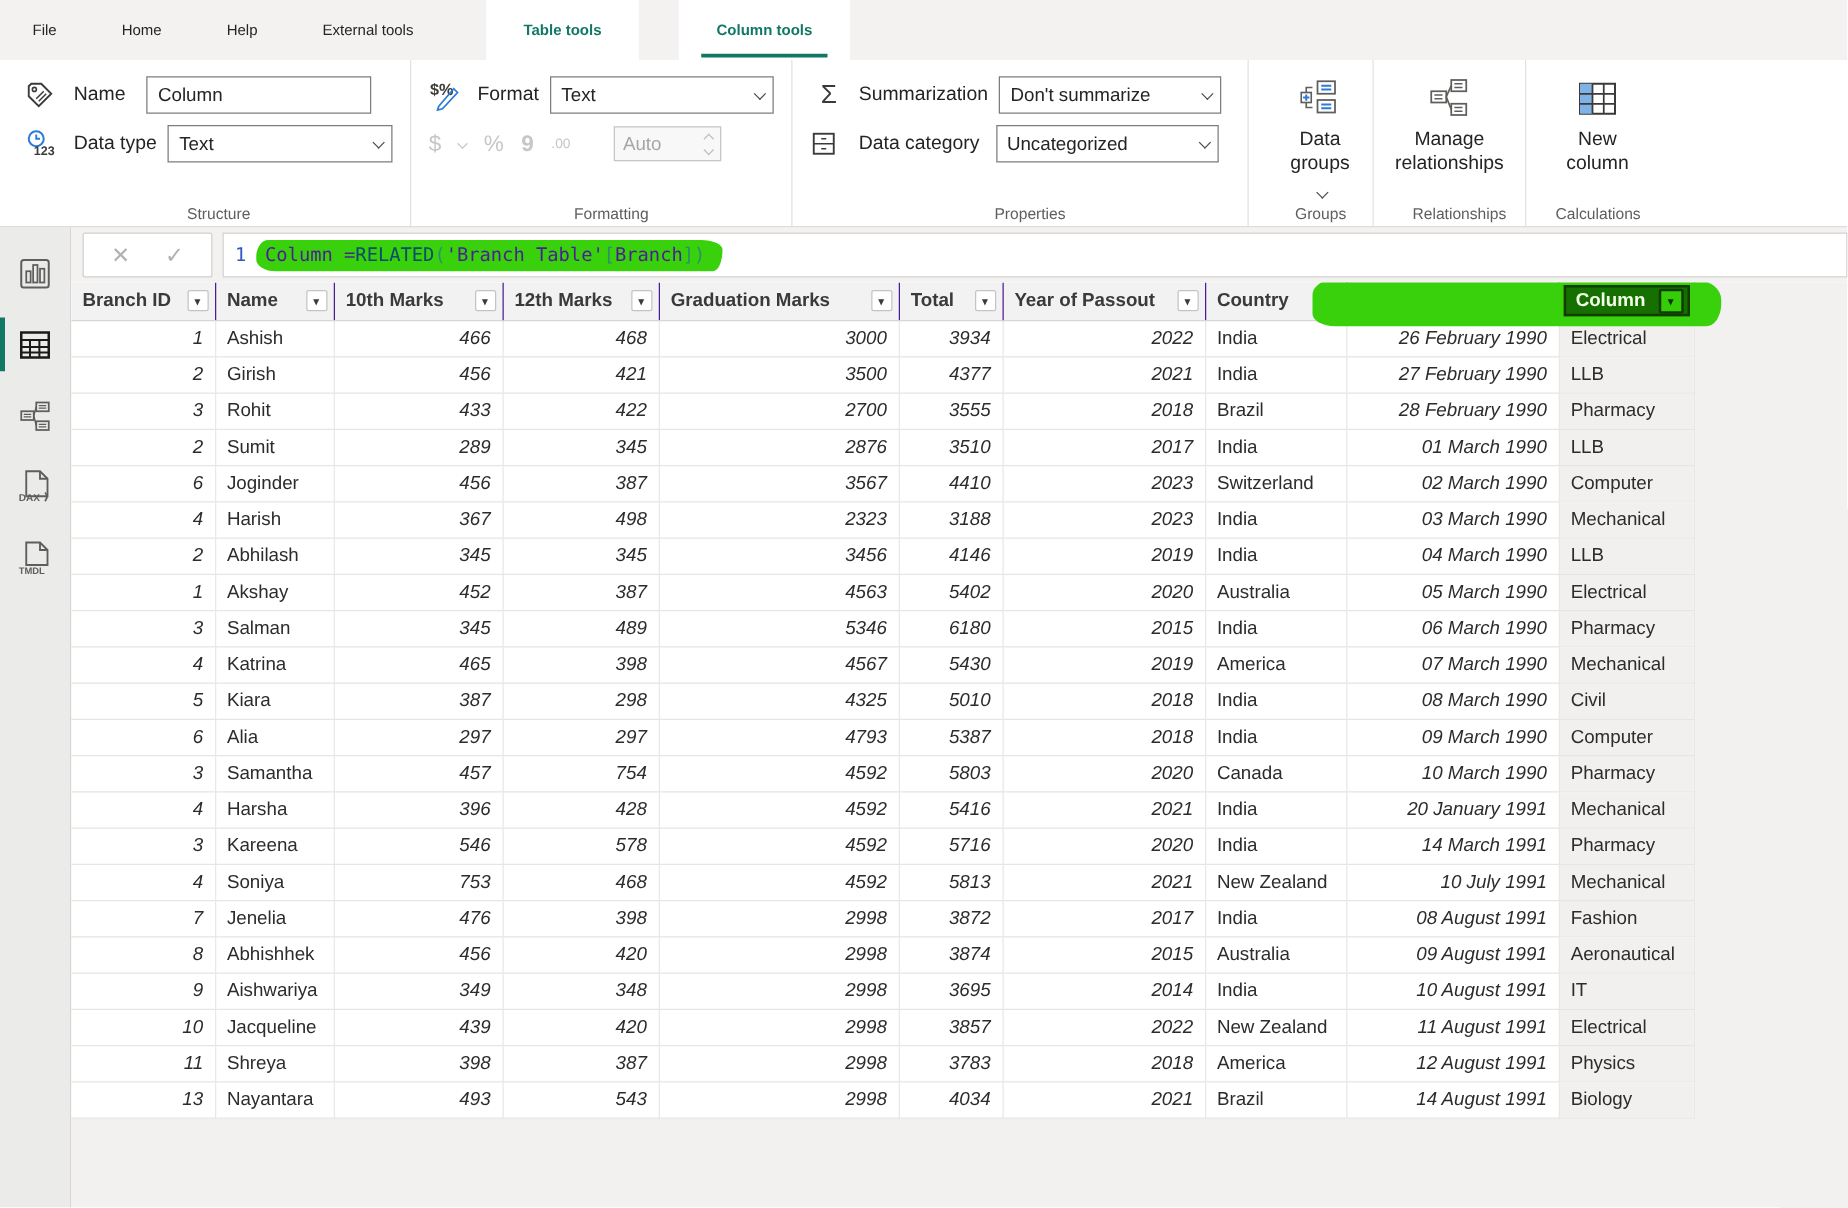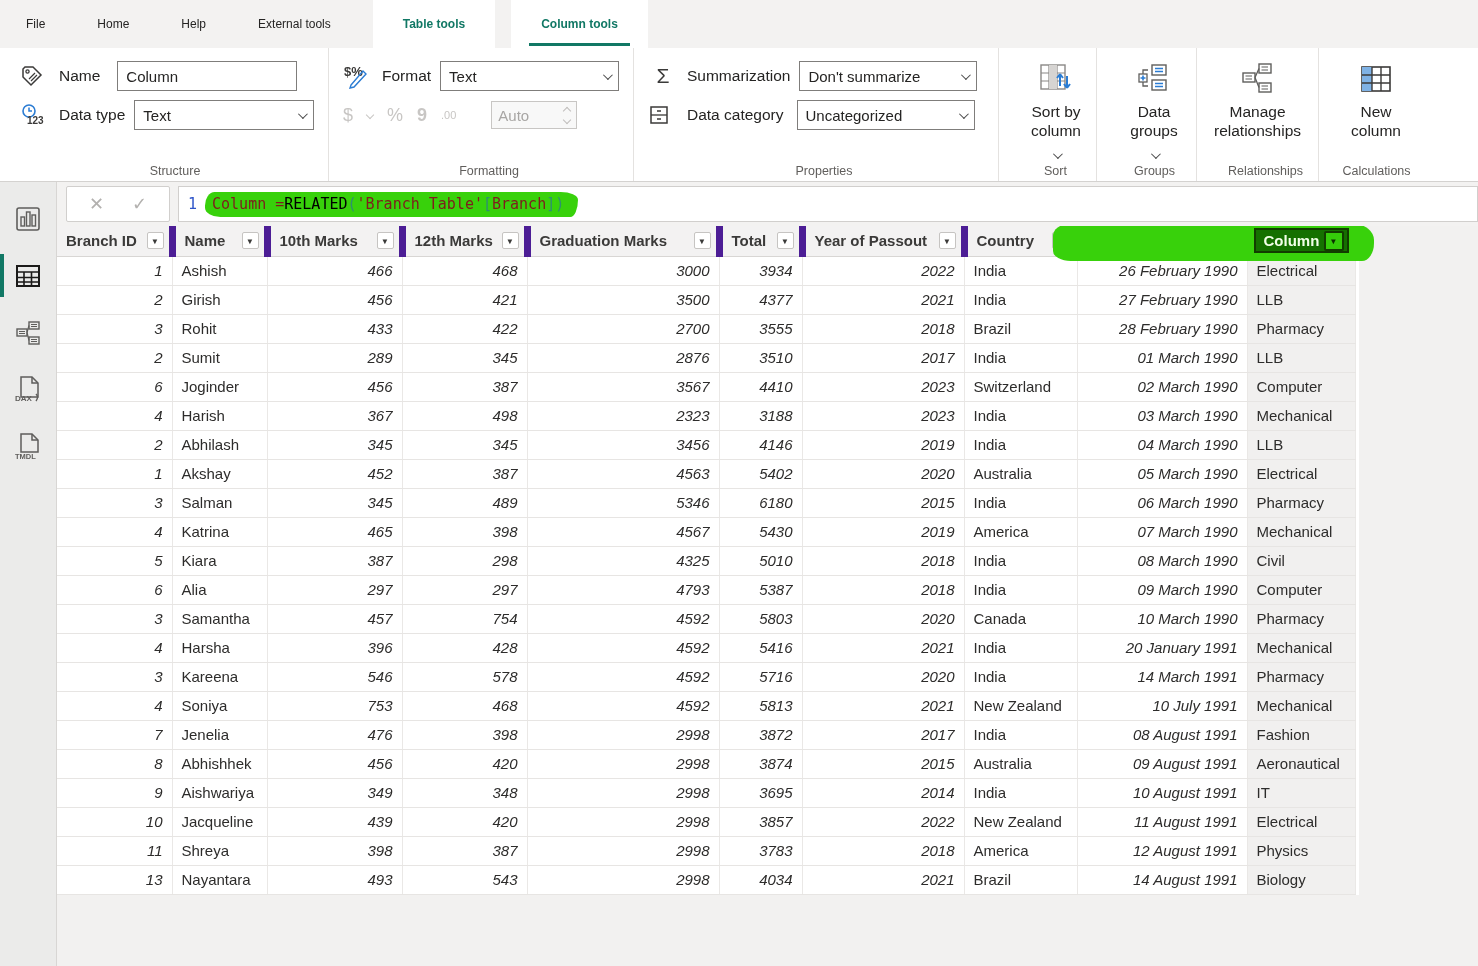--- a/index.html
+++ b/index.html
@@ -3,21 +3,21 @@
 <meta charset="utf-8">
 <style>
   * { margin:0; padding:0; box-sizing:border-box; }
   html,body { width:1478px; height:966px; overflow:hidden;
     font-family:"Liberation Sans", sans-serif; background:#fff; color:#252423; }
 
   
   .tabbar { height:48px; background:#f3f2f1; display:flex; align-items:stretch; font-size:12px; }
   .tab { padding:0 26px; display:flex; align-items:center; color:#252423; cursor:default; }
   .tab.tool { background:#fff; color:var(--accent); font-weight:600; padding:0 30px; }
-  .tab.tool.gap { margin-left:16px; }
+  .tab.tool.gap { margin-left:32px; }
   .tab.active { position:relative; }
   .tab.active::after { content:""; position:absolute; left:18px; right:18px; bottom:2px;
     height:3px; background:var(--accent); }
 
   
   .ribbon { height:134px; background:#fff; border-bottom:1px solid #d4d2d0; display:flex; padding-left:6px; }
   .rgroup { position:relative; padding:12px 14px 20px; display:flex; flex-direction:column; }
   .rgroup + .rgroup { border-left:1px solid #e4e2e0; }
   .glabel { position:absolute; bottom:3px; left:16px; right:0; text-align:center;
     font-size:12.5px; color:#605e5c; }
@@ -51,26 +51,26 @@
   
   .fbar { height:44px; background:#f3f2f1; display:flex; align-items:center; gap:8px; padding:4px 0 4px 9px; }
   .fbtns { width:104px; height:36px; background:#fff; border:1px solid #d1cfcd; border-radius:2px;
     display:flex; align-items:center; justify-content:center; gap:28px; color:#b3b1af; font-size:18px; }
   .fbtns span { cursor:default; }
   .ffield { flex:1; height:36px; background:#fff; border:1px solid #d1cfcd; display:flex; align-items:center;
     gap:8px; padding-left:9px; font-family:"DejaVu Sans Mono", monospace; font-size:15px; }
   .lineno { color:#2f55c9; }
   .code-hl { display:inline-flex; align-items:center; background:var(--highlight); padding:3px 14px 4px 7px;
     border-radius:10px 18px 8px 16px / 14px 8px 18px 10px; }
-  .tk-plain { color:#7f1d1d; } .tk-fn { color:#000000; } .tk-br { color:#2e8f71; }
+  .tk-plain { color:#4c1d95; } .tk-fn { color:#0c4a6e; } .tk-br { color:#2e8f71; }
 
   
   .table-area { flex:1; background:#f2f1f0; overflow:hidden; }
   table { border-collapse:collapse; table-layout:fixed; background:#fff; }
-  th { height:30px; background:#f3f2f2; border-right:7px solid #4c1d95; border-bottom:1px solid #d8d6d4;
+  th { height:30px; background:#f3f2f2; border-right:1px solid #4c1d95; border-bottom:1px solid #d8d6d4;
     font-size:15px; font-weight:700; color:#3b3a39; text-align:left; overflow:visible; }
   .th-inner { display:flex; align-items:center; justify-content:space-between; padding:0 5px 0 9px; white-space:nowrap; }
   .dd { width:17px; height:17px; background:#fff; border:1px solid #c6c4c2; border-radius:2px;
     display:flex; align-items:center; justify-content:center; font-size:8.5px; color:#3b3a39; flex:0 0 auto; }
   td { height:29px; border-right:1px solid #eae8e6; border-bottom:1px solid #e7e5e3;
     font-size:15px; color:#2d2c2b; padding:0 9px; white-space:nowrap; overflow:hidden; }
   td.num { text-align:right; font-style:italic; }
   td.sel { background:#f1f0ef;margin-top:25px; }
   th.hl { position:relative; z-index:3; }
   .col-swash { position:absolute; left:-198px; right:-22px; top:-2px; bottom:-5px;
@@ -178,38 +178,20 @@
       </span>
       <span class="rlabel">Data category</span>
       <div class="rfield" style="width:178px;margin-left:4px">
         <span>Uncategorized</span>
           <span class="chev"></span>
       </div>
     </div>
     <div class="glabel">Properties</div>
   </div>
 
-  <div class="rgroup" style="width:98px">
-    <div class="bigbtn">
-      <span>
-        <svg width="34" height="34" viewBox="0 0 34 34">
-            <rect x="2" y="3" width="24" height="24" fill="none" stroke="#8a8886" stroke-width="1.4"></rect>
-            <path d="M2 11 H26 M2 19 H26 M10 3 V27 M18 3 V27" stroke="#8a8886" stroke-width="1.2"></path>
-            <rect x="10" y="3" width="8" height="24" fill="#d6d4d2"></rect>
-            <path d="M21 24 V12 M21 12 l-3 4 M21 12 l3 4" stroke="#2b7cd3" stroke-width="2" fill="none"></path>
-            <path d="M28 14 V26 M28 26 l-3-4 M28 26 l3-4" stroke="#2b7cd3" stroke-width="2" fill="none"></path>
-          </svg>
-      </span>
-      <span class="cap">
-          <span>Sort by column</span>
-          <span class="chev" style="margin-top:6px"></span>
-        </span>
-    </div>
-    <div class="glabel">Sort</div>
-  </div>
 
   <div class="rgroup" style="width:100px">
     <div class="bigbtn">
       <span>
         <svg width="34" height="34" viewBox="0 0 34 34">
             <rect x="15" y="3" width="14" height="10" fill="none" stroke="#5f5e5c" stroke-width="1.4"></rect>
             <rect x="15" y="18" width="14" height="10" fill="none" stroke="#5f5e5c" stroke-width="1.4"></rect>
             <path d="M18 6.5 H26 M18 9.5 H26 M18 21.5 H26 M18 24.5 H26" stroke="#2b7cd3" stroke-width="1.6"></path>
             <path d="M11 8 H6 V24 H11" fill="none" stroke="#5f5e5c" stroke-width="1.3"></path>
             <rect x="2" y="12" width="8" height="8" fill="#fff" stroke="#5f5e5c" stroke-width="1.3"></rect>

